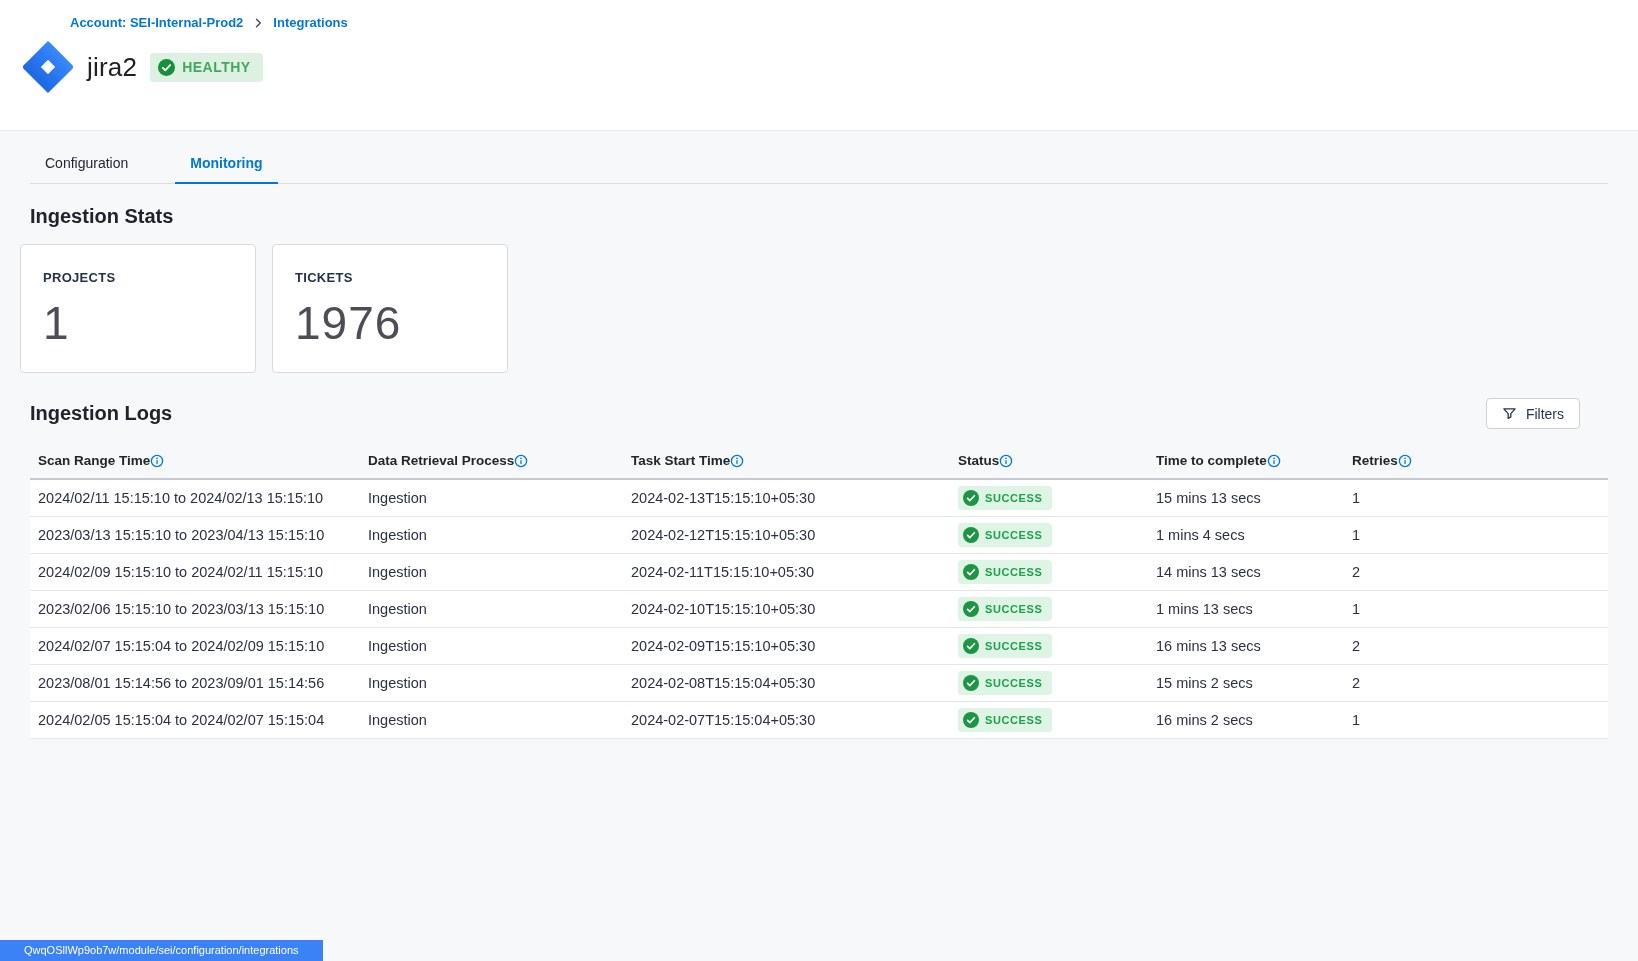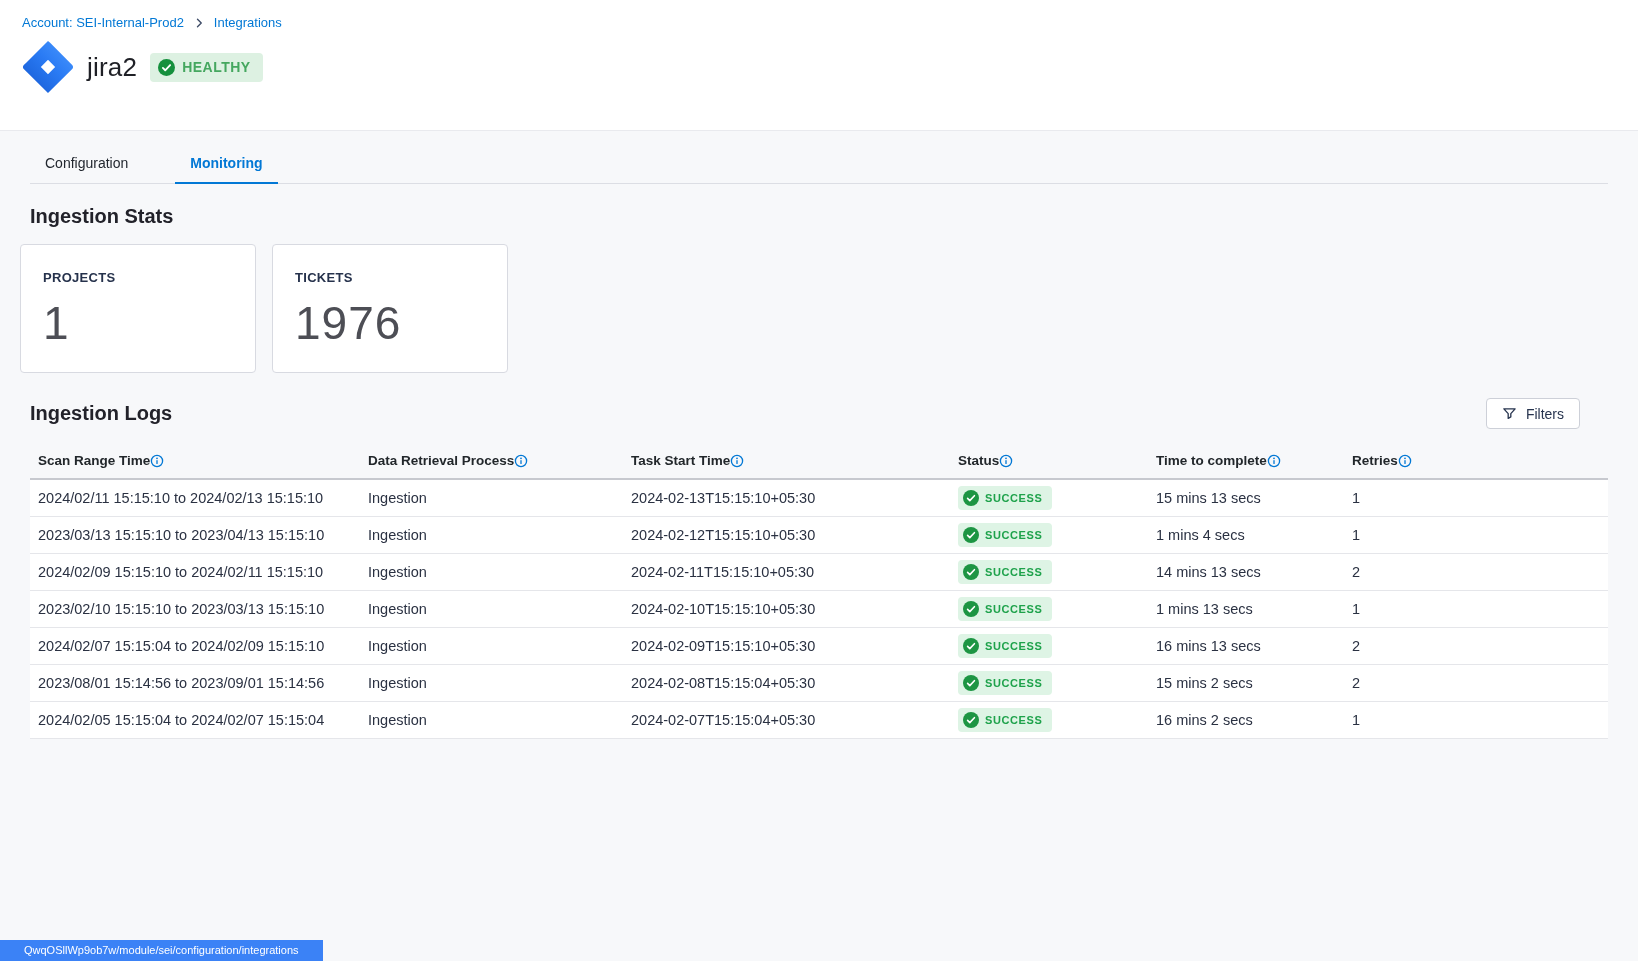--- a/index.html
+++ b/index.html
@@ -2,21 +2,21 @@
 <html><head>
 <meta charset="utf-8">
 <style>
   html,body{margin:0;padding:0;overflow:hidden;}
   body{
     width:1638px;height:961px;position:relative;background:#ffffff;
     font-family:"Liberation Sans", sans-serif;color:#22222a;
   }
   
   .page-header{height:131px;box-sizing:border-box;background:#fff;padding:15px 24px 0 22px;border-bottom:1px solid #e9eaee;}
-  .breadcrumb{display:flex;align-items:center;gap:9px;font-size:13px;font-weight:400;}
+  .breadcrumb{display:flex;align-items:center;gap:9px;font-size:13px;font-weight:700;margin-left:48px;}
   .breadcrumb a{color:#0278d5;text-decoration:none;cursor:pointer;}
   .title-row{display:flex;align-items:center;gap:13px;margin-top:11px;}
   .jira-logo{width:52px;height:52px;display:inline-flex;}
   h1.integration-title{margin:0;font-size:26px;font-weight:500;color:#1f2026;letter-spacing:.2px;}
   .health-badge{display:inline-flex;align-items:center;gap:7px;background:#ddf1e2;border-radius:4px;
     padding:6px 12px 6px 8px;font-size:14px;font-weight:700;color:#45a75f;letter-spacing:.5px;}
   
   .main-area{background:#f7f8fa;height:830px;box-sizing:border-box;}
   .tabs{display:flex;gap:32px;margin:0 30px;padding-top:13px;border-bottom:1px solid #dcdee4;}
   .tab{padding:11px 15px;font-size:14px;color:#22272f;border-bottom:2px solid transparent;margin-bottom:-1px;cursor:pointer;}
@@ -236,21 +236,21 @@
                   </svg>
         </span>
         <span>SUCCESS</span>
       </span>
     </div>
     <div class="td">14 mins 13 secs</div>
     <div class="td">2</div>
   </div>
 
   <div class="tr">
-    <div class="td">2023/02/10 15:15:10 to 2023/03/13 15:15:10</div>
+    <div class="td">2023/02/06 15:15:10 to 2023/03/13 15:15:10</div>
     <div class="td">Ingestion</div>
     <div class="td">2024-02-10T15:15:10+05:30</div>
     <div class="td">
       <span class="success-badge">
         <span class="icon">
           <svg width="16" height="16" viewBox="0 0 16 16">
                     <circle cx="8" cy="8" r="8" fill="#1d9543"></circle>
                     <path d="M4.6 8.4l2.2 2.2 4.6-4.9" stroke="#fff" stroke-width="1.6" fill="none" stroke-linecap="round" stroke-linejoin="round"></path>
                   </svg>
         </span>

